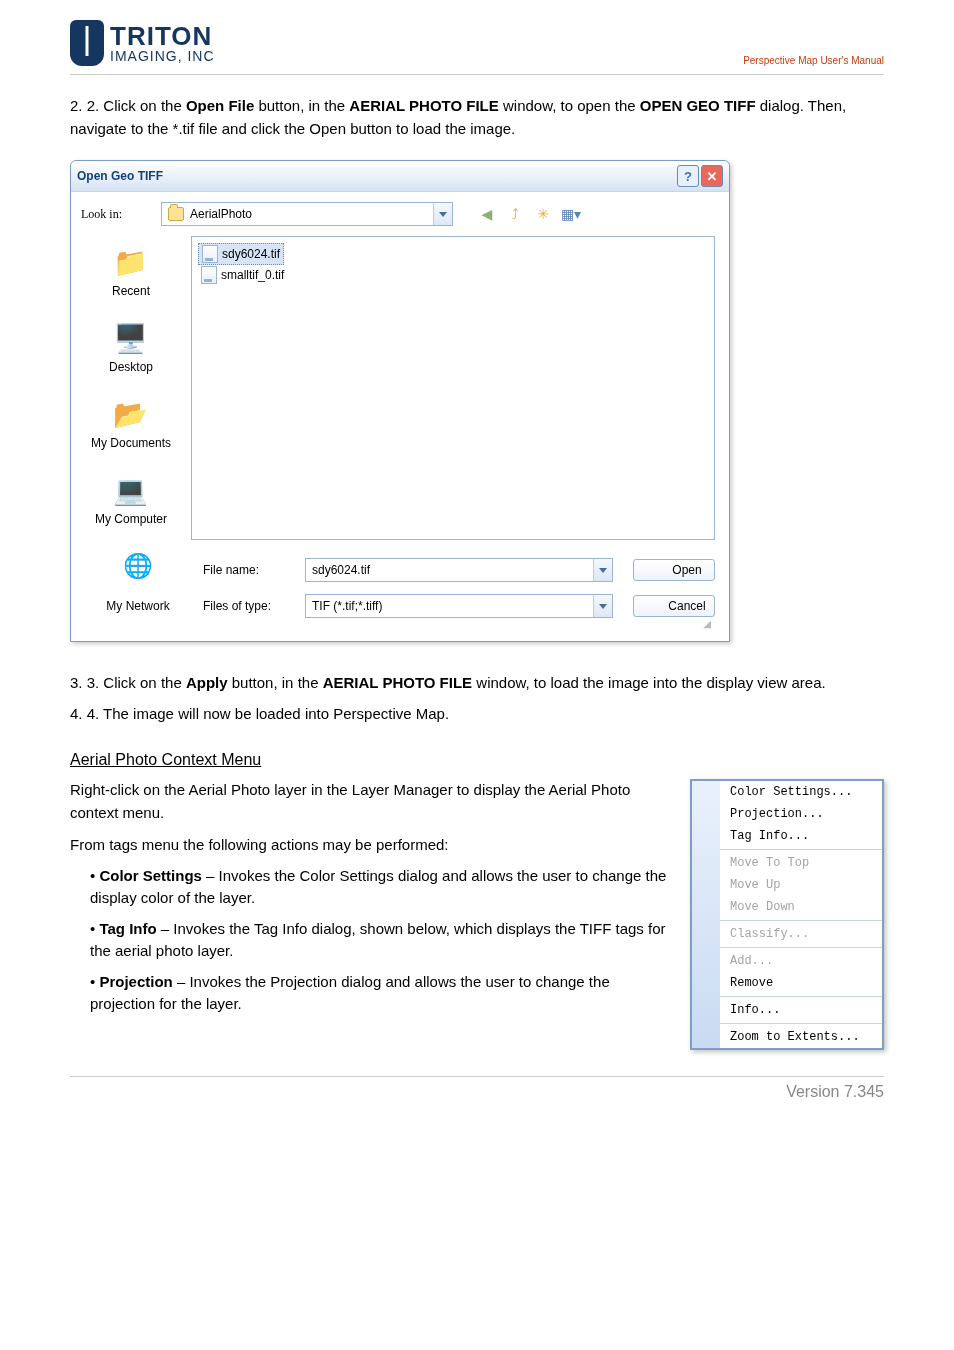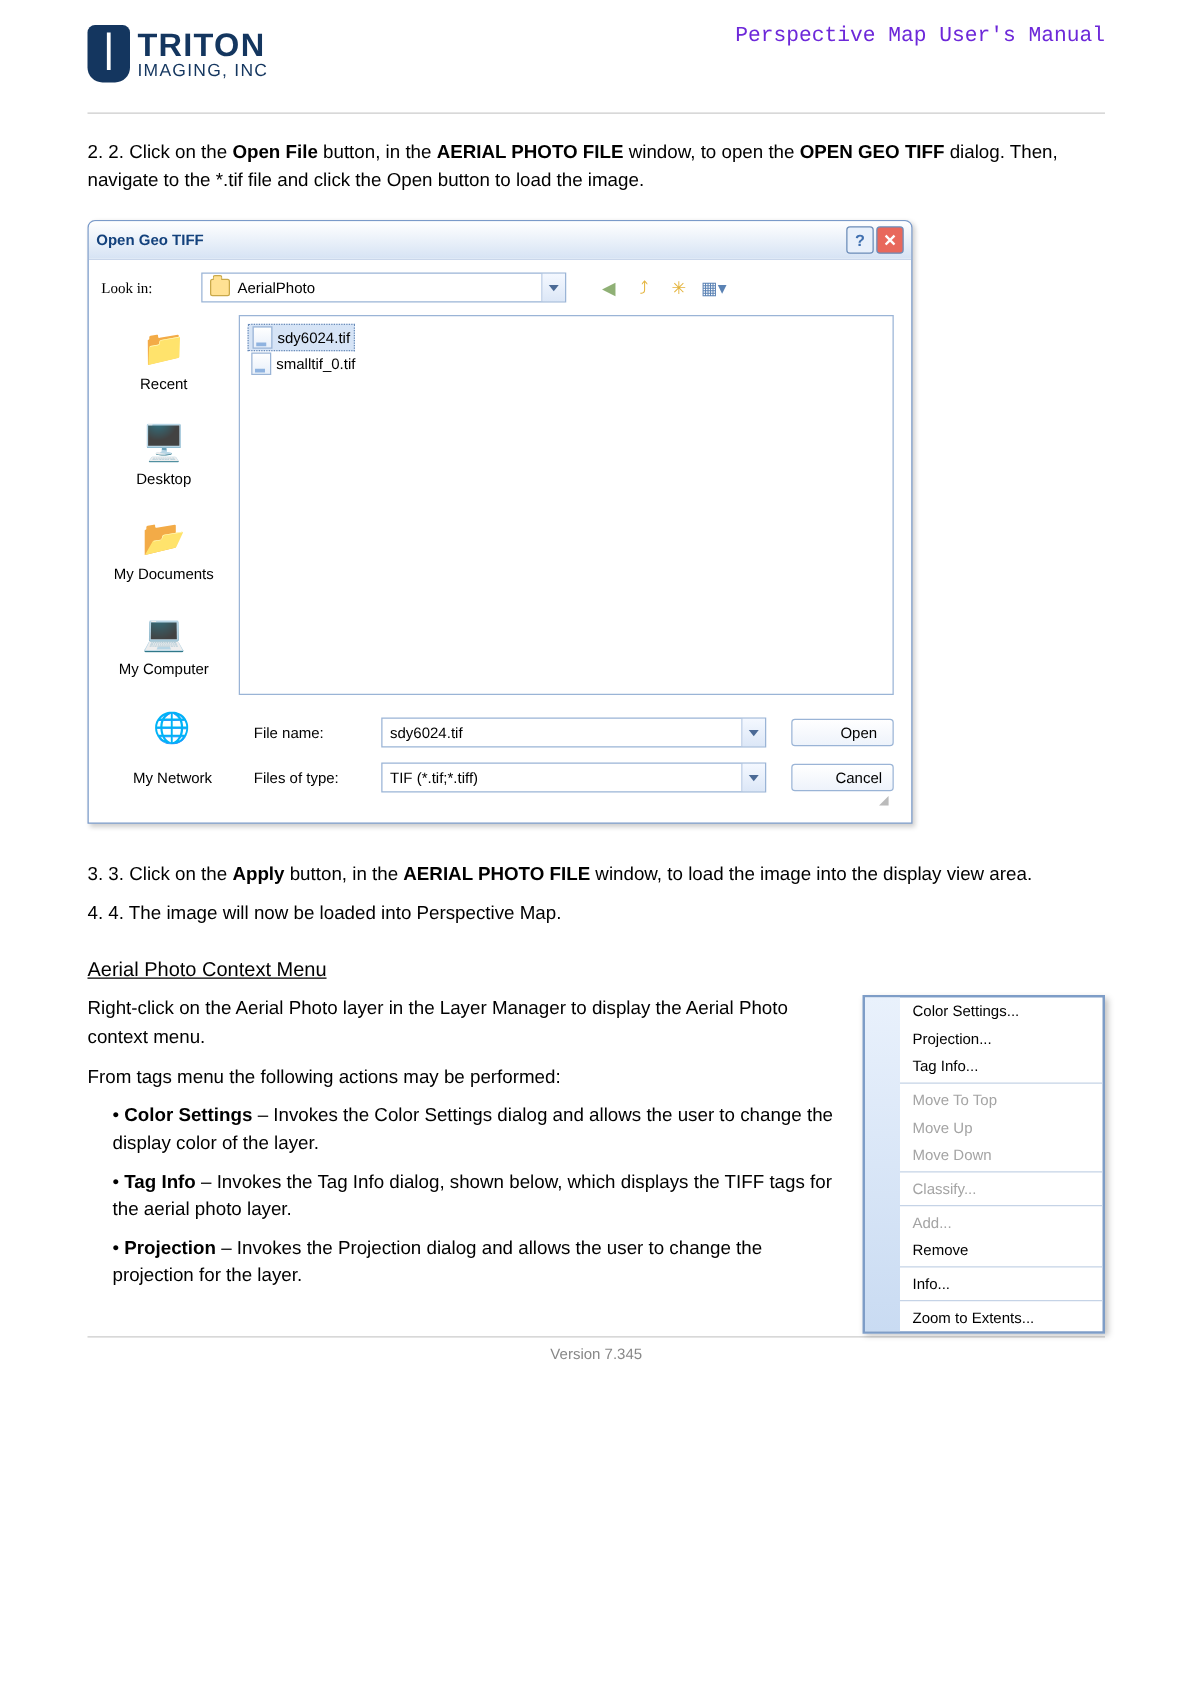--- a/index.html
+++ b/index.html
@@ -8,23 +8,23 @@
     font-family: Arial, sans-serif;
     background: #fff;
     width: 954px;
   }
   .page {
     padding: 20px 70px 40px 70px;
   }
   .header {
     display: flex;
     justify-content: space-between;
-    align-items: flex-start;
+    align-items: flex-end;
     border-bottom: 1px solid #ccc;
-    padding-bottom: 24px;
+    padding-bottom: 8px;
     margin-bottom: 20px;
   }
   .logo {
     display: flex;
     align-items: center;
     gap: 6px;
   }
   .logo-shield {
     width: 34px;
     height: 46px;
@@ -50,23 +50,22 @@
     font-size: 26px;
     color: #14365f;
     letter-spacing: 1px;
   }
   .logo-sub {
     font-size: 14px;
     color: #14365f;
     letter-spacing: 1px;
   }
   .doc-title {
-    font-size: 17px;
-    color: #6d28d9;
-    font-family: Liberation Mono, monospace;
+    font-size: 10px;
+    color: #c2410c;
   }
   .body-text {
     font-size: 15px;
     line-height: 1.5;
     color: #000;
   }
   .dialog-wrap {
     margin: 20px 0 30px 0;
   }
   .dialog {
@@ -256,21 +255,21 @@
   .underline-heading {
     font-size: 16px;
     text-decoration: underline;
     font-weight: normal;
     margin: 26px 0 10px 0;
   }
   .context-menu {
     width: 190px;
     border: 2px solid #7e9dc7;
     background: #fff;
-    font-family: Liberation Sans, sans-serif;
+    font-family: Liberation Mono, monospace;
     font-size: 12px;
     box-shadow: 2px 2px 5px rgba(0,0,0,0.25);
     float: right;
     margin-left: 16px;
   }
   .cm-stripe {
     display:flex;
   }
   .cm-left {
     width: 28px;
@@ -284,25 +283,25 @@
     color: #000;
     cursor: default;
   }
   .cm-item.disabled { color: #a4a4a4; }
   .cm-sep {
     border-top: 1px solid #c5d3e6;
     margin: 2px 0;
   }
   .footer {
     border-top: 1px solid #ccc;
-    margin-top: 36px;
+    margin-top: 60px;
     padding-top: 6px;
     display: flex;
-    justify-content: center;
-    font-size: 12px;
+    justify-content: flex-end;
+    font-size: 16px;
     color: #888;
     clear: both;
   }
 </style>
 </head>
 <body>
 
 <div class="page">
 
   <div class="header">

